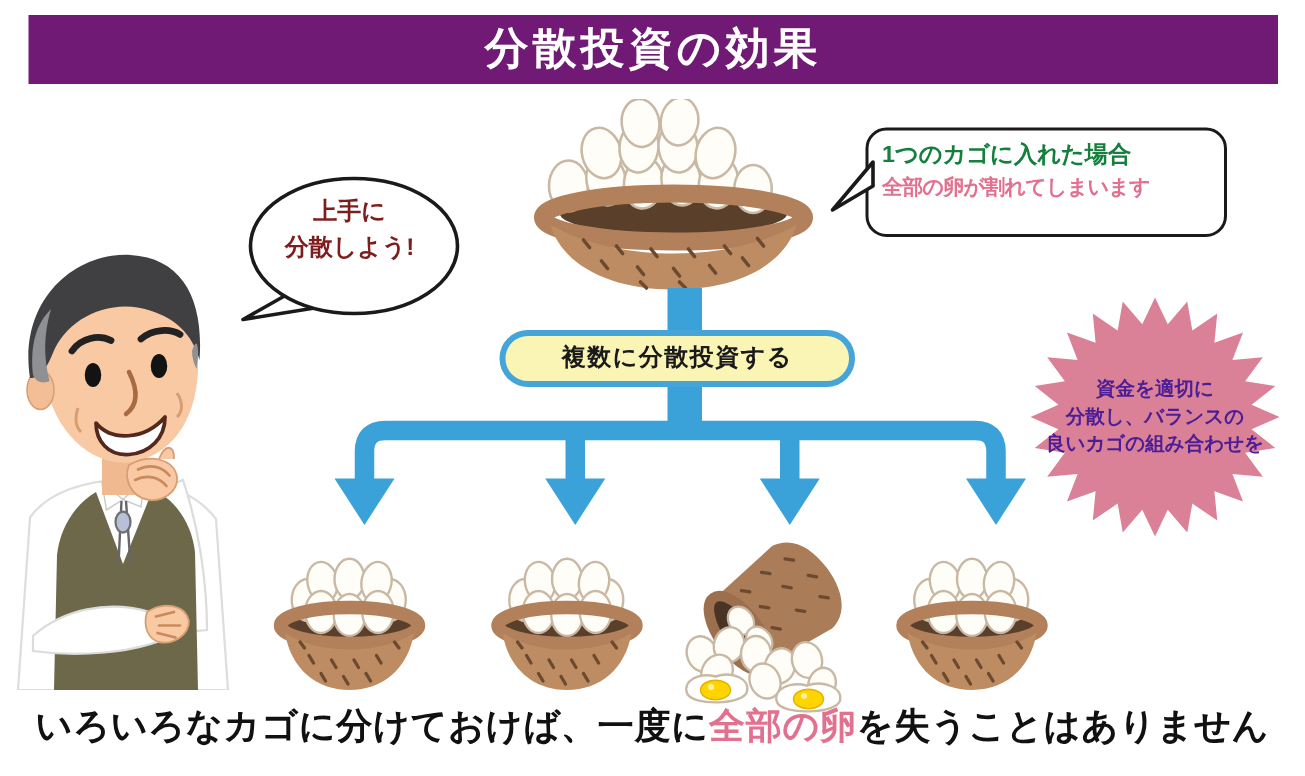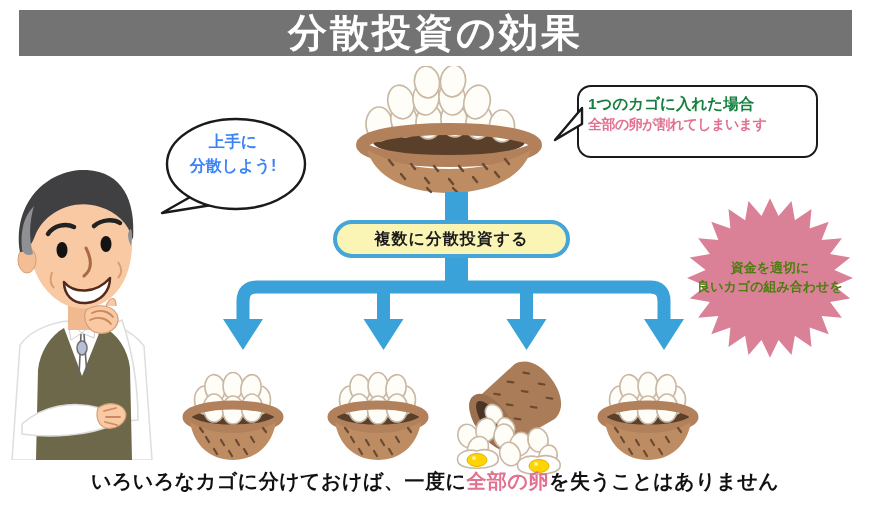--- a/index.html
+++ b/index.html
@@ -1,39 +1,39 @@
 <!DOCTYPE html>
 <html><head>
 <meta charset="utf-8">
 <style>
   html,body{margin:0;padding:0;background:#fff;}
   .stage{position:relative;width:870px;height:517px;background:#ffffff;overflow:hidden;
          font-family:"Liberation Sans","DejaVu Sans",sans-serif;}
-  .banner{position:absolute;left:19px;top:10px;width:833px;height:46px;background:#737373;
-          color:#ffffff;font-size:39px;font-weight:bold;letter-spacing:3px;
+  .banner{position:absolute;left:19px;top:10px;width:833px;height:46px;background:#701a75;
+          color:#ffffff;font-size:29px;font-weight:bold;letter-spacing:3px;
           text-align:center;line-height:46px;}
   .abs{position:absolute;}
   .bubble-text{position:absolute;left:158px;top:130px;width:150px;text-align:center;
-               font-size:16px;font-weight:bold;color:#3b82f6;line-height:1.5;}
+               font-size:16px;font-weight:bold;color:#7f1d1d;line-height:1.5;}
   .callout{position:absolute;left:577px;top:85px;width:241px;height:73px;box-sizing:border-box;
            background:#fff;border:2.5px solid #1a1a1a;border-radius:14px;
            padding:7px 4px 4px 9px;}
   .callout .black-line{font-size:15.5px;font-weight:bold;color:#15803d;line-height:19px;white-space:nowrap;}
   .callout .pink-line{font-size:14px;font-weight:bold;color:#e2708f;line-height:23px;
                       letter-spacing:-0.5px;white-space:nowrap;}
   .pill{position:absolute;left:333px;top:220px;width:237px;height:38px;box-sizing:border-box;
         background:#faf4b5;border:4px solid #45a5d8;border-radius:19px;
         text-align:center;line-height:30px;font-size:16px;font-weight:bold;color:#1a1a1a;
         letter-spacing:1px;}
   .burst-wrap{position:absolute;left:686px;top:197px;width:168px;height:162px;}
   .burst-text{position:absolute;left:0;top:0;width:168px;height:162px;display:flex;
               flex-direction:column;justify-content:center;align-items:center;
-              color:#4d7c0f;font-size:13px;font-weight:bold;line-height:1.45;text-align:right;}
+              color:#4c1d95;font-size:13px;font-weight:bold;line-height:1.45;text-align:right;}
   .caption{position:absolute;left:0;top:468px;width:870px;text-align:center;
-           font-size:20px;font-weight:bold;color:#111111;letter-spacing:0.5px;}
+           font-size:24px;font-weight:bold;color:#111111;letter-spacing:0.5px;}
   .caption .hl{color:#e2708f;}
   svg{display:block;}
 </style>
 </head>
 <body>
 
 <div class="stage">
 
   <svg width="0" height="0" style="position:absolute" aria-hidden="true">
     <defs>
@@ -174,20 +174,21 @@
   <svg class="abs" style="left:552px;top:104px" width="32" height="44" viewBox="0 0 32 44">
     <polygon points="30,4 3,36 30,20" fill="#ffffff" stroke="#1a1a1a" stroke-width="2.4" stroke-linejoin="round"></polygon>
   </svg>
 
   <div class="burst-wrap">
     <svg width="168" height="162" viewBox="0 0 168 162">
       <polygon points="84.0,1.3 92.5,19.1 105.5,4.0 108.9,23.3 125.5,12.0 123.6,31.5 142.7,24.7 135.6,43.0 155.9,41.2 144.1,57.1 164.2,60.4 148.4,72.9 167.0,81.0 148.4,89.1 164.2,101.6 144.1,104.9 155.9,120.8 135.6,119.0 142.7,137.3 123.6,130.5 125.5,150.0 108.9,138.7 105.5,158.0 92.5,142.9 84.0,160.7 75.5,142.9 62.5,158.0 59.1,138.7 42.5,150.0 44.4,130.5 25.3,137.3 32.4,119.0 12.1,120.8 23.9,104.9 3.8,101.6 19.6,89.1 1.0,81.0 19.6,72.9 3.8,60.4 23.9,57.1 12.1,41.2 32.4,43.0 25.3,24.7 44.4,31.5 42.5,12.0 59.1,23.3 62.5,4.0 75.5,19.1" fill="#db8197"></polygon>
     </svg>
     <div class="burst-text">
       <span>資金を適切に</span>
+      <span>分散し、バランスの</span>
       <span>良いカゴの組み合わせを</span>
     </div>
   </div>
 
   <svg class="abs" style="left:178px;top:368px" width="110" height="100" viewBox="0 0 110 100">
       <use href="#basket-sym"></use>
     </svg>
   <svg class="abs" style="left:323px;top:368px" width="110" height="100" viewBox="0 0 110 100">
       <use href="#basket-sym"></use>
     </svg>

